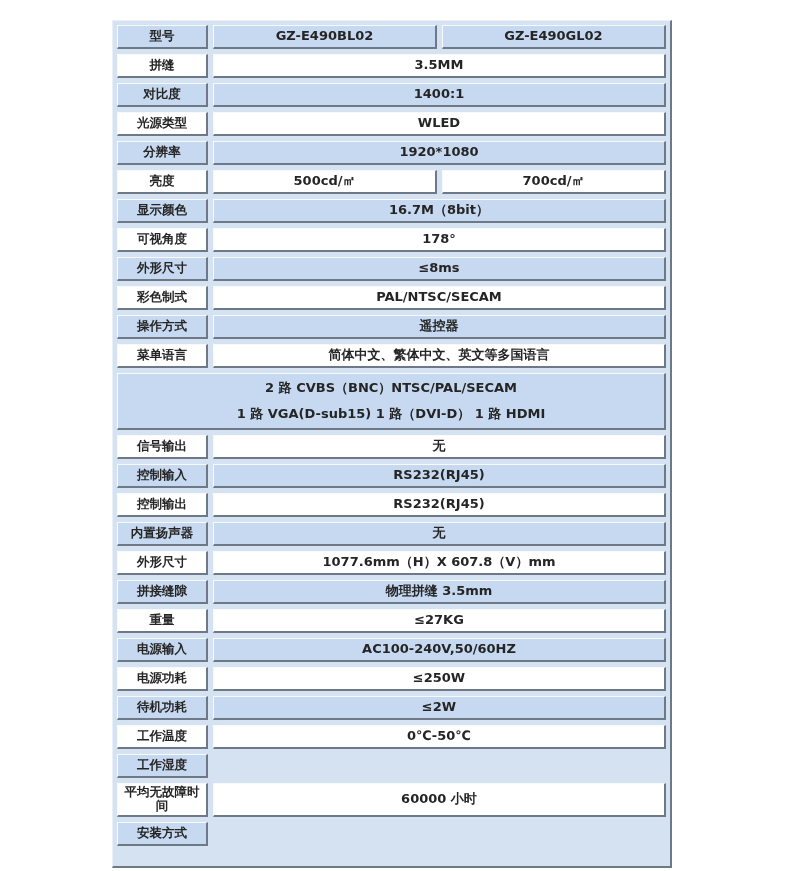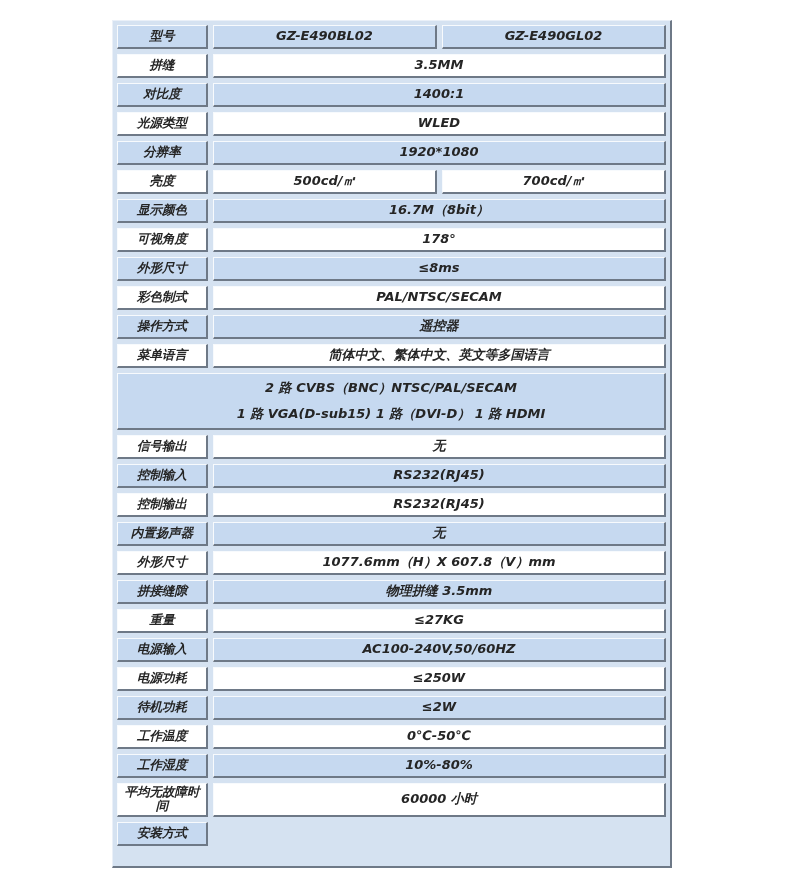--- a/index.html
+++ b/index.html
@@ -43,21 +43,20 @@
     display: flex;
     align-items: center;
     justify-content: center;
     text-align: center;
     font-weight: bold;
     font-size: 13px;
     color: var(--text);
     min-height: 24px;
     line-height: 1.15;
     padding: 1px 2px;
-    font-style: italic;
   }
   .cell.blue  { background: var(--cell-blue); }
   .cell.white { background: var(--cell-white); text-align: center; }
   .label-cell { width: 91px; flex: none; font-size: 12.5px; }
   .value-cell { flex: 1; white-space: pre-line; }
   .value-cell.multiline { min-height: 53px; line-height: 2.0; }
 </style>
 </head>
 <body>
 
@@ -156,21 +155,20 @@
       <div class="spec-row">
         <div class="cell label-cell blue">待机功耗</div>
         <div class="cell value-cell blue">≤2W</div>
       </div>
       <div class="spec-row">
         <div class="cell label-cell white">工作温度</div>
         <div class="cell value-cell white">0℃-50℃</div>
       </div>
       <div class="spec-row">
         <div class="cell label-cell blue">工作湿度</div>
-        <div class="cell value-cell blue">10%-80%</div>
       </div>
       <div class="spec-row">
         <div class="cell label-cell white">平均无故障时间</div>
         <div class="cell value-cell white">60000 小时</div>
       </div>
       <div class="spec-row">
         <div class="cell label-cell blue">安装方式</div>
       </div>
     </div>
 </div>

